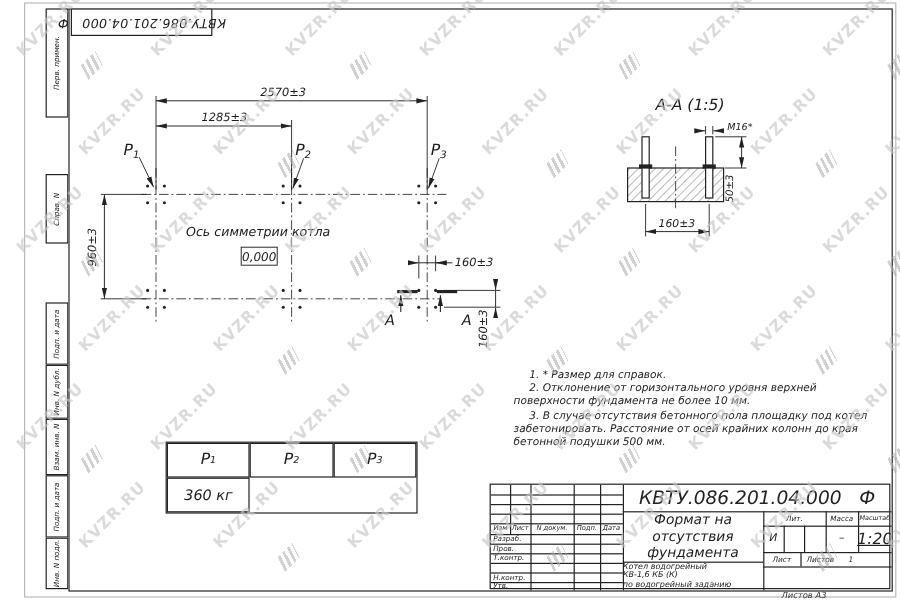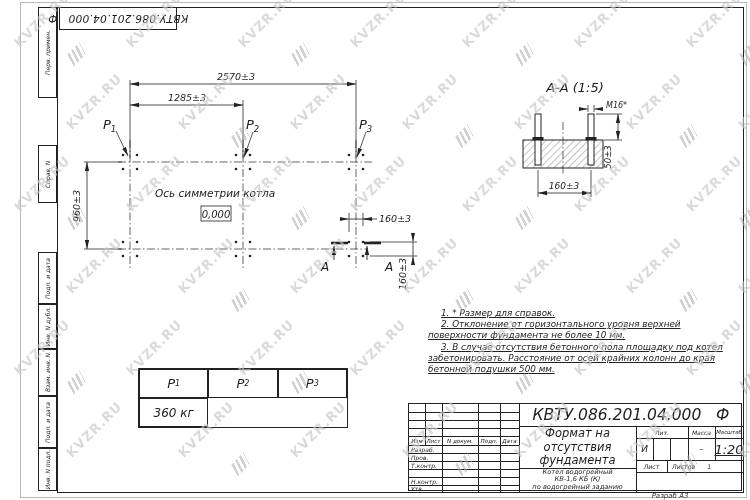--- a/index.html
+++ b/index.html
@@ -13,21 +13,21 @@
   .mcell{position:absolute;left:38px;width:19px;border:1px solid #222;box-sizing:border-box;
          display:flex;align-items:center;justify-content:center;background:#fff;}
   .mcell span{transform:rotate(-90deg);white-space:nowrap;font-size:6px;font-style:italic;color:#222;}
   
   .docbox{position:absolute;left:59px;top:7px;width:118px;height:23px;border:1.2px solid #222;
           box-sizing:border-box;display:flex;align-items:center;justify-content:center;background:#fff;}
   .docbox span{transform:rotate(180deg);font-size:10.5px;font-style:italic;white-space:pre;letter-spacing:.3px;}
   
   .notes{position:absolute;left:428px;top:308px;width:312px;font-size:8.8px;font-style:italic;
          line-height:11.2px;color:#222;}
-  .notes p{margin:0;text-indent:13px;text-decoration:underline;}
+  .notes p{margin:0;text-indent:13px;}
   
   .ptable{position:absolute;left:138px;top:368px;width:210px;height:60px;
           border:1.6px solid #222;box-sizing:border-box;display:grid;
           grid-template-columns:1fr 1fr 1fr;grid-template-rows:1fr 1fr;}
   .ptable .tc{border:1px solid #222;display:flex;align-items:center;justify-content:center;
               font-style:italic;font-size:12px;}
   .ptable .tc sub{font-size:8px;}
   
   .tblock{position:absolute;left:408px;top:403px;width:334px;height:88px;
           border:1.6px solid #222;box-sizing:border-box;background:#fff;}
@@ -277,42 +277,42 @@
     <div class="lbl" style="left:2px;top:81px;width:31px;height:7px;font-size:6px;">Утв.</div>
 
     <div class="lbl c" style="left:110px;top:0;width:224px;height:22px;font-size:15.5px;white-space:pre;">КВТУ.086.201.04.000   Ф</div>
 
     <div style="position:absolute;left:110px;top:23px;width:117px;text-align:center;font-style:italic;font-size:11.5px;line-height:13.5px;">
       <div>Формат на</div>
       <div>отсутствия</div>
       <div>фундамента</div>
     </div>
 
-    <div style="position:absolute;left:110px;top:65px;width:117px;text-align:center;font-style:italic;font-size:6.7px;line-height:7.4px;">
+    <div style="position:absolute;left:110px;top:65px;width:117px;text-align:left;font-style:italic;font-size:6.7px;line-height:7.4px;">
       <div>Котел водогрейный</div>
       <div>КВ-1,6 КБ (К)</div>
       <div>по водогрейный заданию</div>
     </div>
 
     <div class="lbl c" style="left:227px;top:22px;width:52px;height:12px;font-size:6px;">Лит.</div>
     <div class="lbl c" style="left:279px;top:22px;width:27px;height:12px;font-size:6px;">Масса</div>
     <div class="lbl c" style="left:306px;top:22px;width:28px;height:12px;font-size:5.4px;">Масштаб</div>
     <div class="lbl c" style="left:227px;top:34px;width:17px;height:22px;font-size:9px;">И</div>
     <div class="lbl c" style="left:279px;top:34px;width:27px;height:22px;font-size:9px;">–</div>
     <div class="lbl c" style="left:306px;top:34px;width:28px;height:22px;font-size:13px;text-decoration:underline;">1:20</div>
 
     <div class="lbl c" style="left:227px;top:56px;width:31px;height:12px;font-size:6.2px;">Лист</div>
     <div class="lbl" style="left:258px;top:56px;width:76px;height:12px;font-size:6.2px;gap:12px;padding-left:5px;">
       <span>Листов</span>
       <span>1</span>
     </div>
 
   </div>
 
-  <div class="fmt">Разраб А3</div>
+  <div class="fmt">Листов А3</div>
 
   <div class="wm-layer">
       <div class="wm" style="left: 6px; top: 12px;">KVZR.RU</div>
       <div class="wm-glyph" style="left: 68px; top: 48px;"></div>
       <div class="wm" style="left: 118px; top: 12px;">KVZR.RU</div>
       <div class="wm" style="left: 230px; top: 12px;">KVZR.RU</div>
       <div class="wm-glyph" style="left: 292px; top: 48px;"></div>
       <div class="wm" style="left: 342px; top: 12px;">KVZR.RU</div>
       <div class="wm" style="left: 454px; top: 12px;">KVZR.RU</div>
       <div class="wm-glyph" style="left: 516px; top: 48px;"></div>

